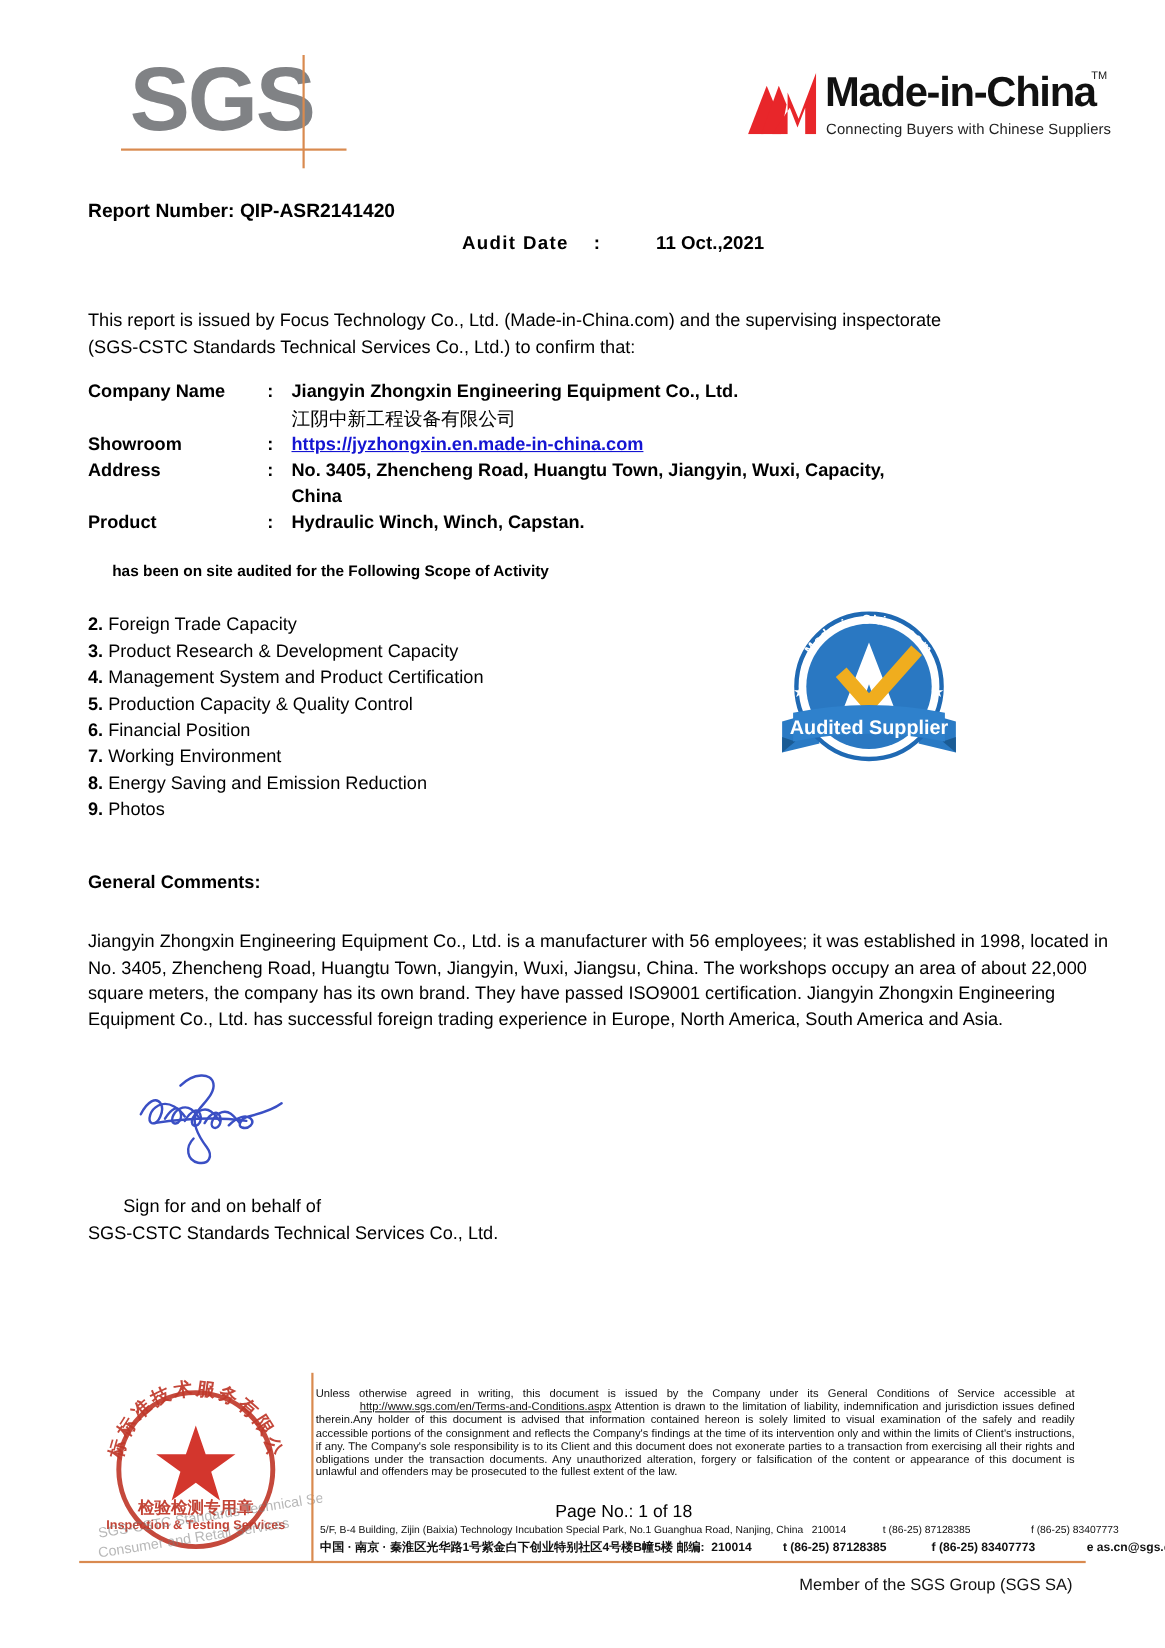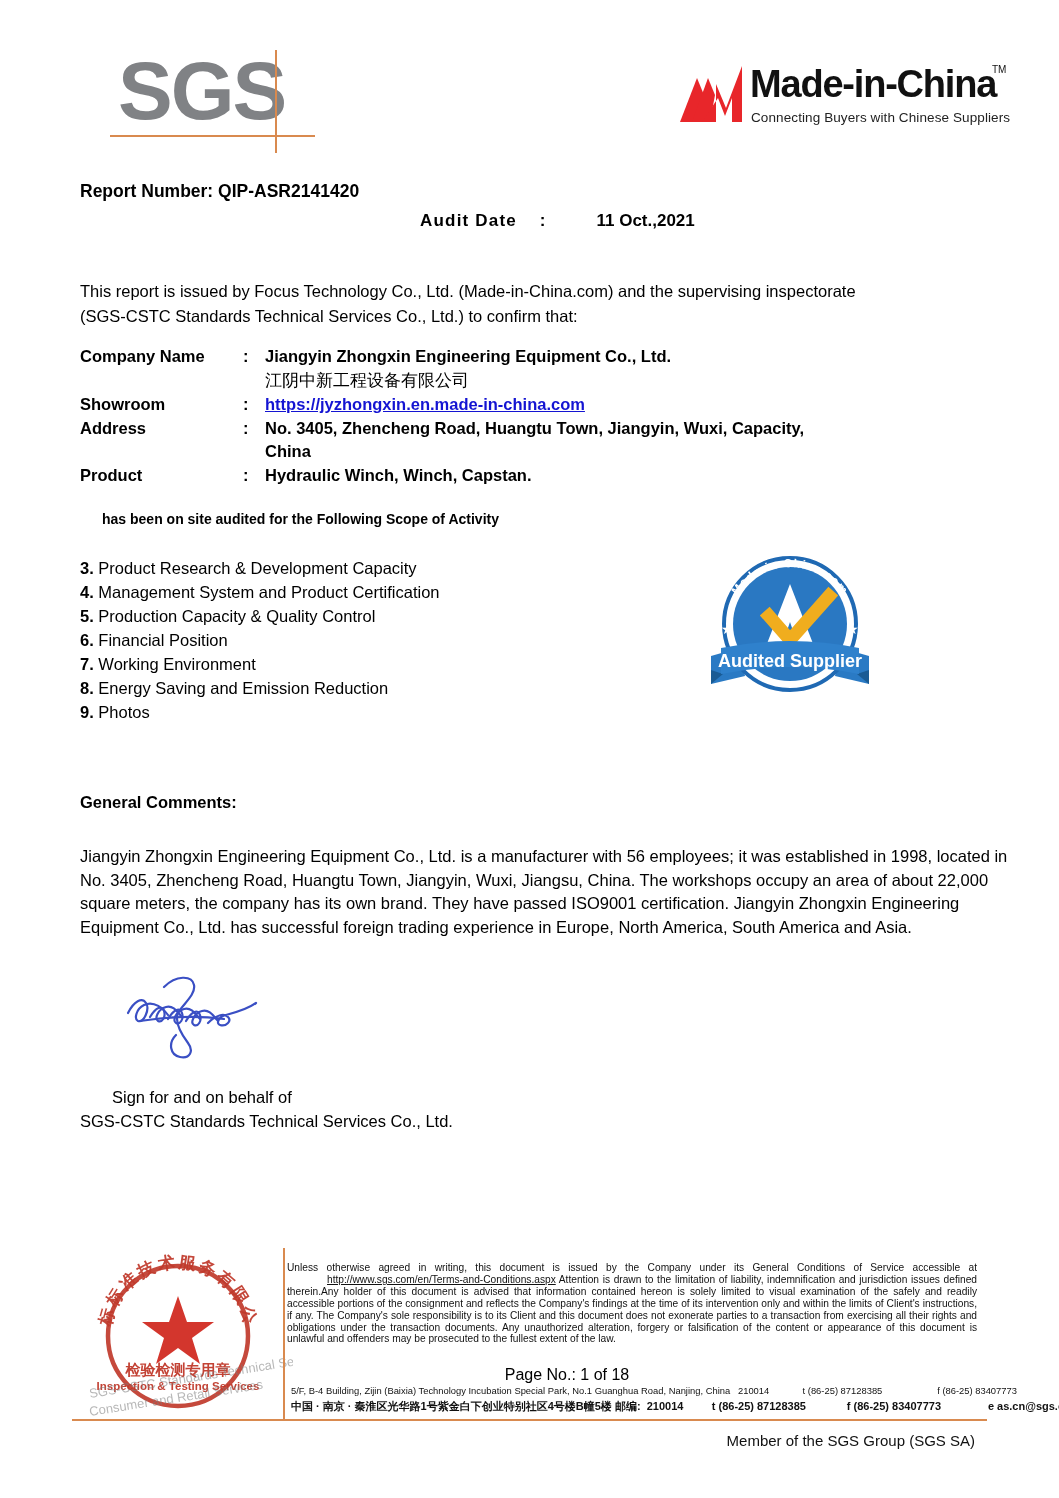--- a/index.html
+++ b/index.html
@@ -385,20 +385,21 @@
 
     <div class="info-row">
       <div class="info-label">Product</div>
       <div class="info-colon">:</div>
       <div class="info-value">Hydraulic Winch, Winch, Capstan.</div>
     </div>
   </div>
 
   <div class="scope-title">has been on site audited for the Following Scope of Activity</div>
   <div class="scope-list" id="scope-list">
+      <div><span class="num">2.</span> <span>Foreign Trade Capacity</span></div>
       <div><span class="num">3.</span> <span>Product Research &amp; Development Capacity</span></div>
       <div><span class="num">4.</span> <span>Management System and Product Certification</span></div>
       <div><span class="num">5.</span> <span>Production Capacity &amp; Quality Control</span></div>
       <div><span class="num">6.</span> <span>Financial Position</span></div>
       <div><span class="num">7.</span> <span>Working Environment</span></div>
       <div><span class="num">8.</span> <span>Energy Saving and Emission Reduction</span></div>
       <div><span class="num">9.</span> <span>Photos</span></div>
     </div>
 
   <div class="badge-wrap">

